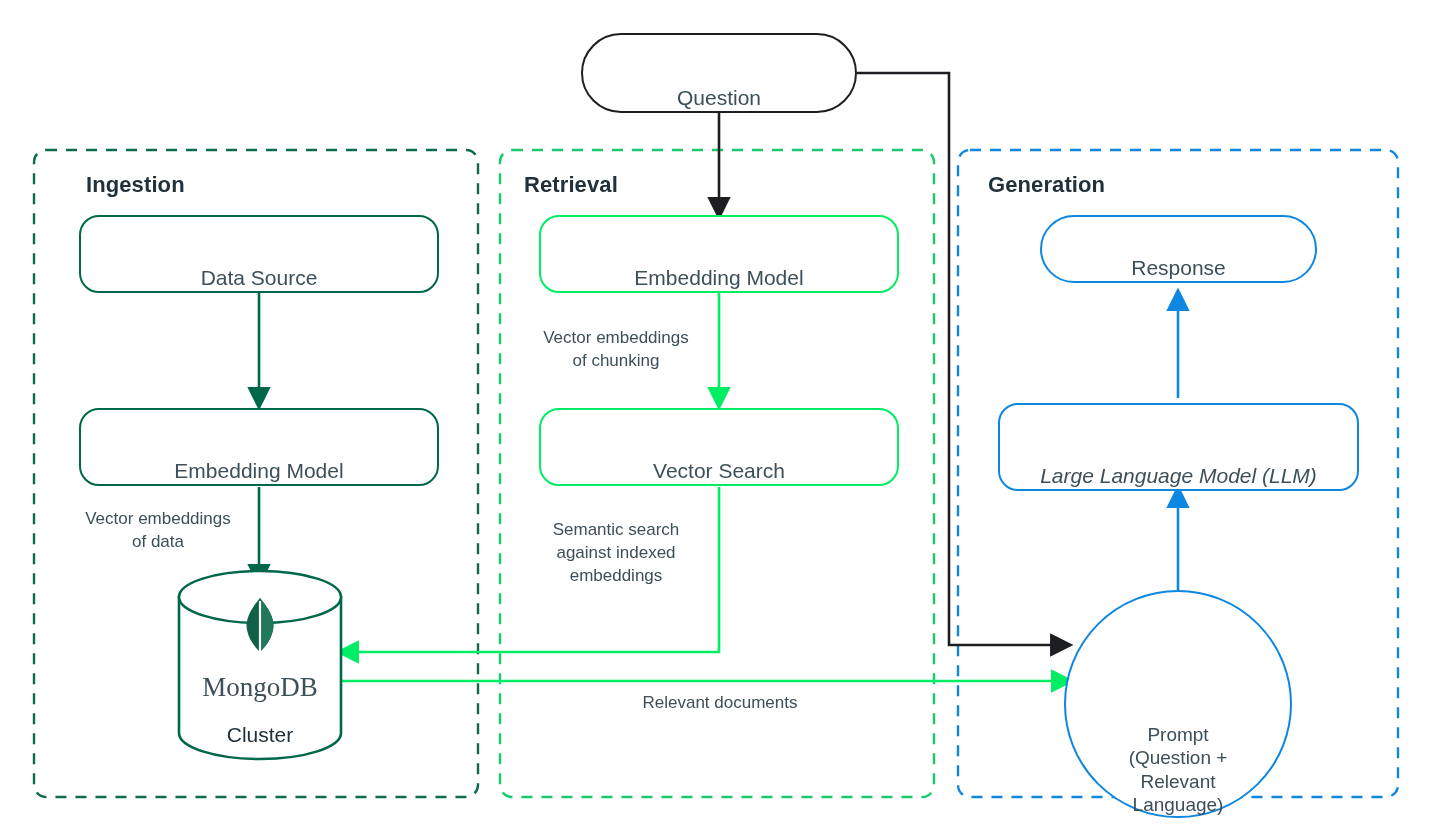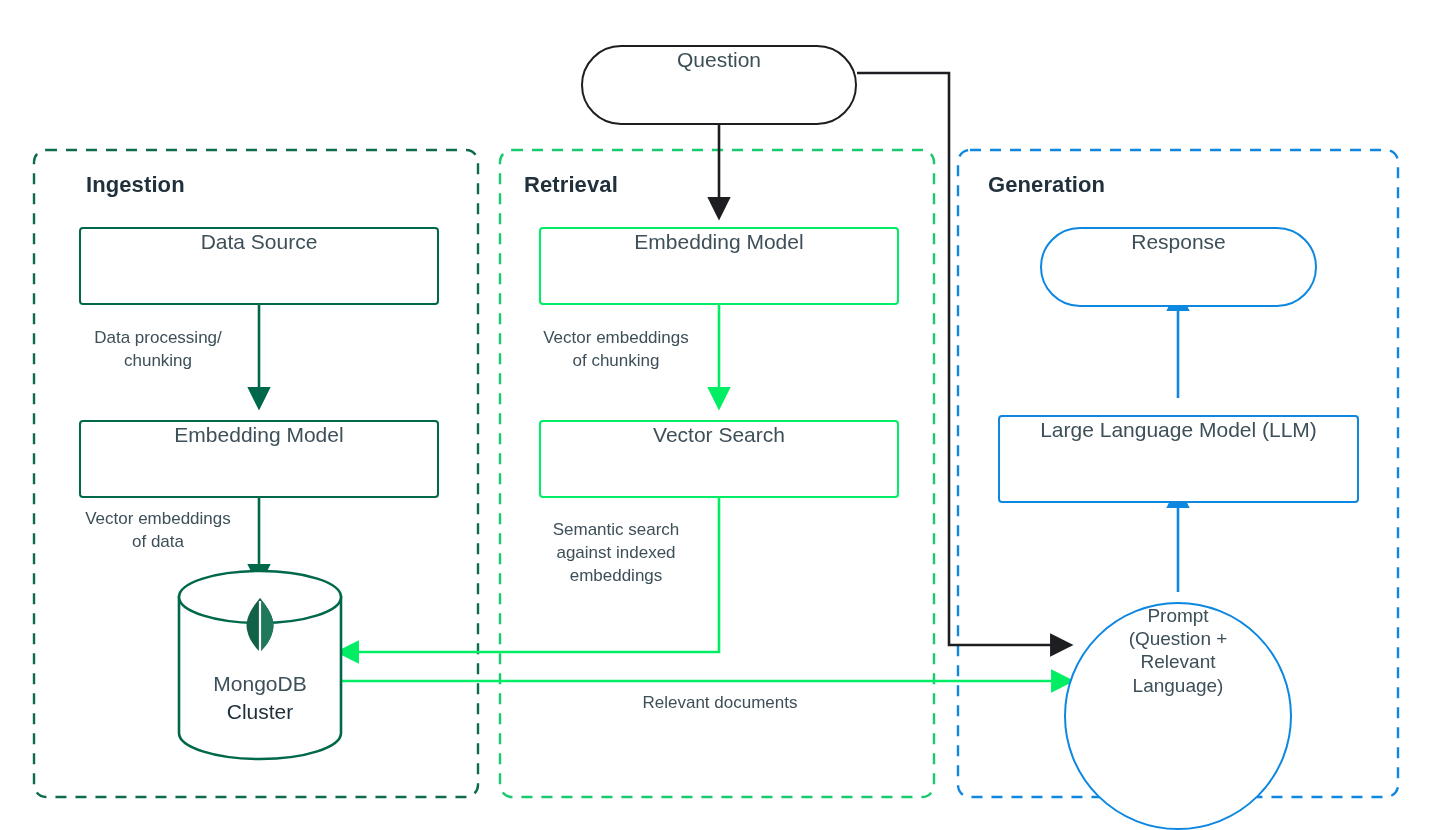--- a/index.html
+++ b/index.html
@@ -2,38 +2,38 @@
 <html><head>
 <meta charset="utf-8">
 <style>
   html,body{margin:0;padding:0;background:#fff;}
   body{width:1435px;height:830px;font-family:"Liberation Sans",sans-serif;overflow:hidden;}
   #stage{position:relative;width:1435px;height:830px;background:#fff;}
   svg.layer{position:absolute;top:0;left:0;width:1435px;height:830px;}
 
   .sec-title{position:absolute;font-weight:bold;font-size:22px;color:#21313c;letter-spacing:.1px;}
 
-  .node{position:absolute;box-sizing:border-box;display:flex;align-items:flex-start;
-        justify-content:center;text-align:center;background:#fff;color:#3d4f58;margin-top:12px;}
+  .node{position:absolute;box-sizing:border-box;display:flex;align-items:flex-end;
+        justify-content:center;text-align:center;background:#fff;color:#3d4f58;}
   .node span{display:block;line-height:1.22;}
 
-  .n-box{border-width:2.5px;border-style:solid;border-radius:4px;font-size:21px;}
+  .n-box{border-width:2.5px;border-style:solid;border-radius:20px;font-size:21px;}
   .n-pill{border-width:2.5px;border-style:solid;border-radius:999px;font-size:21px;}
   .n-circle{border-width:2.5px;border-style:solid;border-radius:50%;font-size:19px;}
 
   .g-dark{border-color:#00684a;}
   .g-bright{border-color:#00ed64;}
   .blue{border-color:#0d87e0;}
   .black{border-color:#1c1e21;}
 
   .edge-label{position:absolute;font-size:17px;color:#3d4f58;line-height:1.34;text-align:center;}
 
   .db-label{position:absolute;text-align:center;width:100%;color:#3d4f58;}
-  .db-name{font-size:21px;}
-  .db-sub{font-size:21px;color:#21313c;}
+  .db-name{font-size:27px;font-family:Liberation Serif, serif;}
+  .db-sub{font-size:21px;color:#21313c;margin-top:16px;}
 </style>
 </head>
 <body>
 
 <div id="stage">
 
   <svg class="layer" viewBox="0 0 1435 830">
     <defs>
       <marker id="ah-dark" markerWidth="11" markerHeight="11" refX="5.2" refY="5.5" orient="auto">
         <path d="M1,1 L10,5.5 L1,10 z" fill="#00684a"></path>
@@ -88,24 +88,20 @@
   <div class="sec-title" style="left:988px;top:172px;">Generation</div>
 
   <div class="node n-pill black" style="left:581px;top:33px;width:276px;height:80px;">
     <span>Question</span>
   </div>
 
   <div class="node n-box g-dark" style="left:79px;top:215px;width:360px;height:78px;">
     <span>Data Source</span>
   </div>
 
-  <div class="edge-label" style="left:60px;top:327px;width:196px;">
-    <div>Data processing/</div>
-    <div>chunking</div>
-  </div>
 
   <div class="node n-box g-dark" style="left:79px;top:408px;width:360px;height:78px;">
     <span>Embedding Model</span>
   </div>
 
   <div class="edge-label" style="left:56px;top:508px;width:204px;">
     <div>Vector embeddings</div>
     <div>of data</div>
   </div>
 
@@ -128,25 +124,25 @@
   </div>
 
   <div class="edge-label" style="left:518px;top:519px;width:196px;">
     <div>Semantic search</div>
     <div>against indexed</div>
     <div>embeddings</div>
   </div>
 
   <div class="edge-label" style="left:560px;top:692px;width:320px;">Relevant documents</div>
 
-  <div class="node n-pill blue" style="left:1040px;top:215px;width:277px;height:80px;">
+  <div class="node n-pill blue" style="left:1040px;top:215px;width:277px;height:68px;">
     <span>Response</span>
   </div>
 
-  <div class="node n-box blue" style="left:998px;top:403px;width:361px;height:88px;">
+  <div class="node n-box blue" style="left:998px;top:403px;width:361px;height:88px;font-style:italic;">
     <span>Large Language Model (LLM)</span>
   </div>
 
   <div class="node n-circle blue" style="left:1064px;top:590px;width:228px;height:228px;">
     <span>
       <span style="display:block">Prompt</span>
       <span style="display:block">(Question +</span>
       <span style="display:block">Relevant</span>
       <span style="display:block">Language)</span>
     </span>

